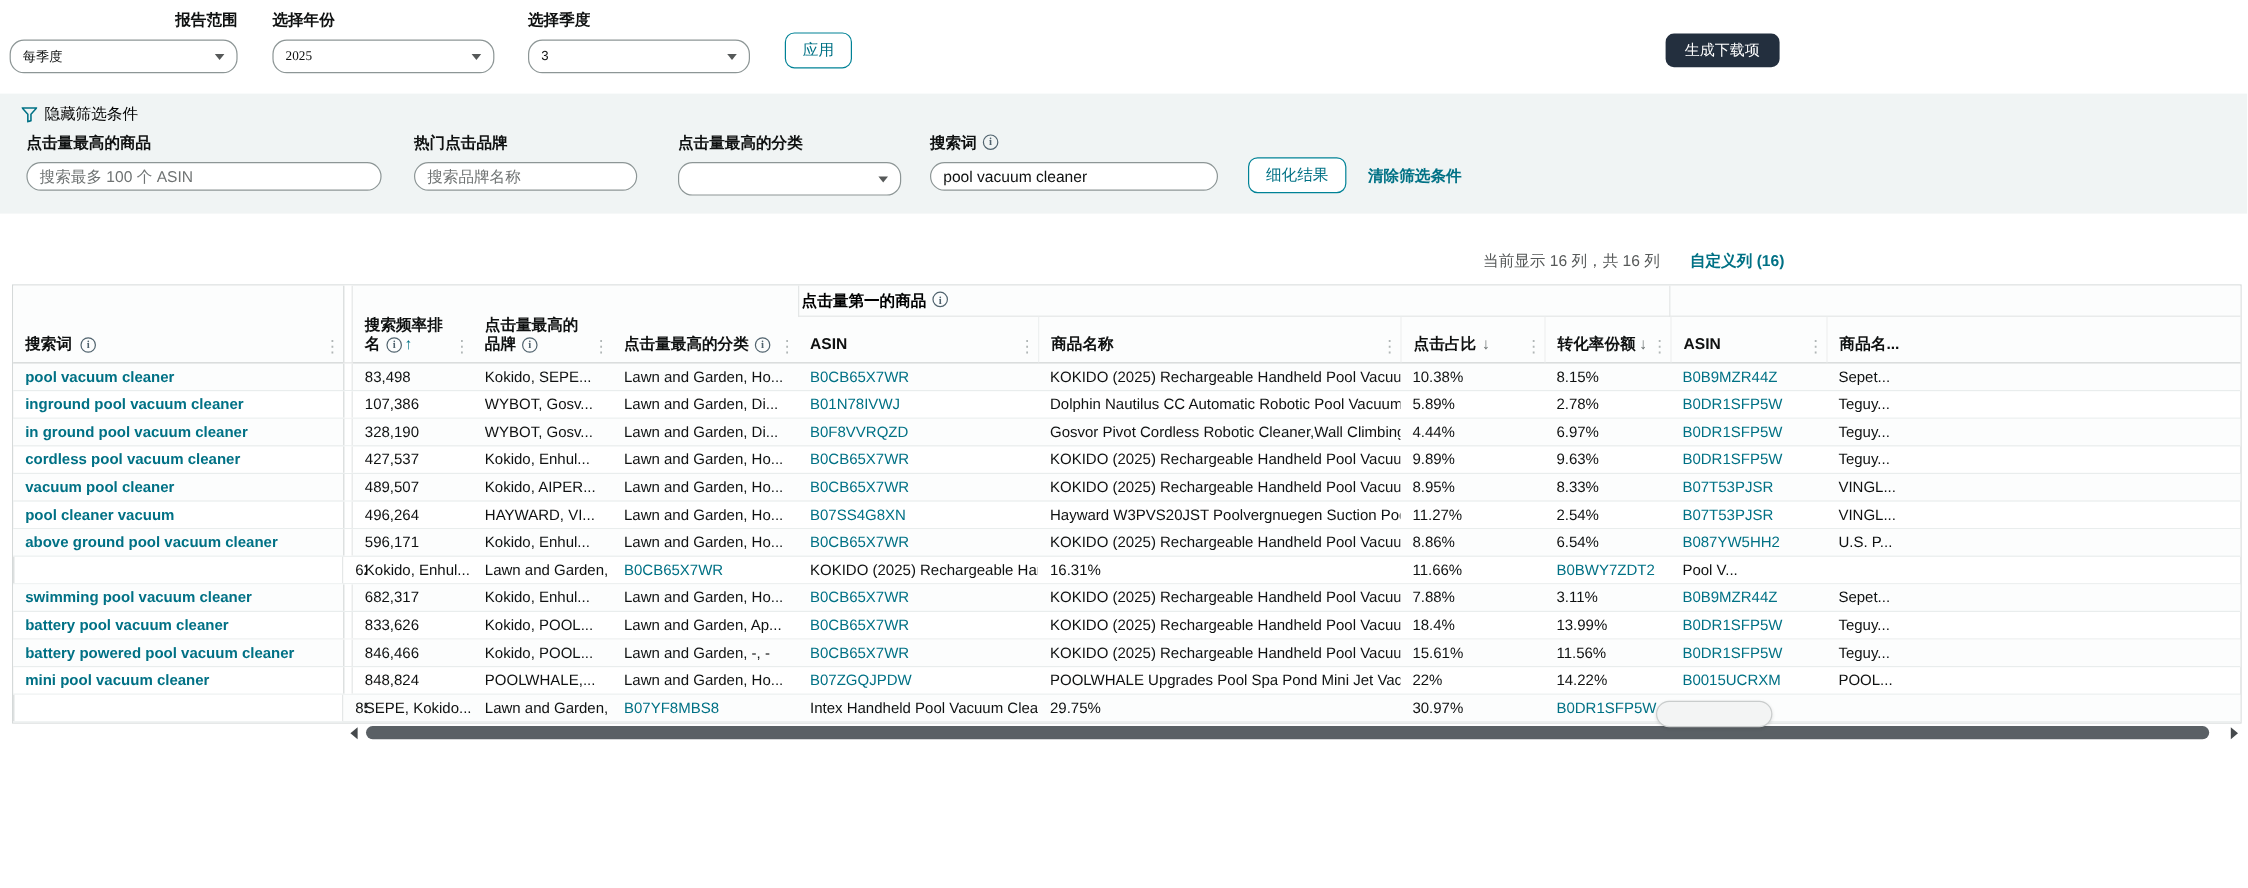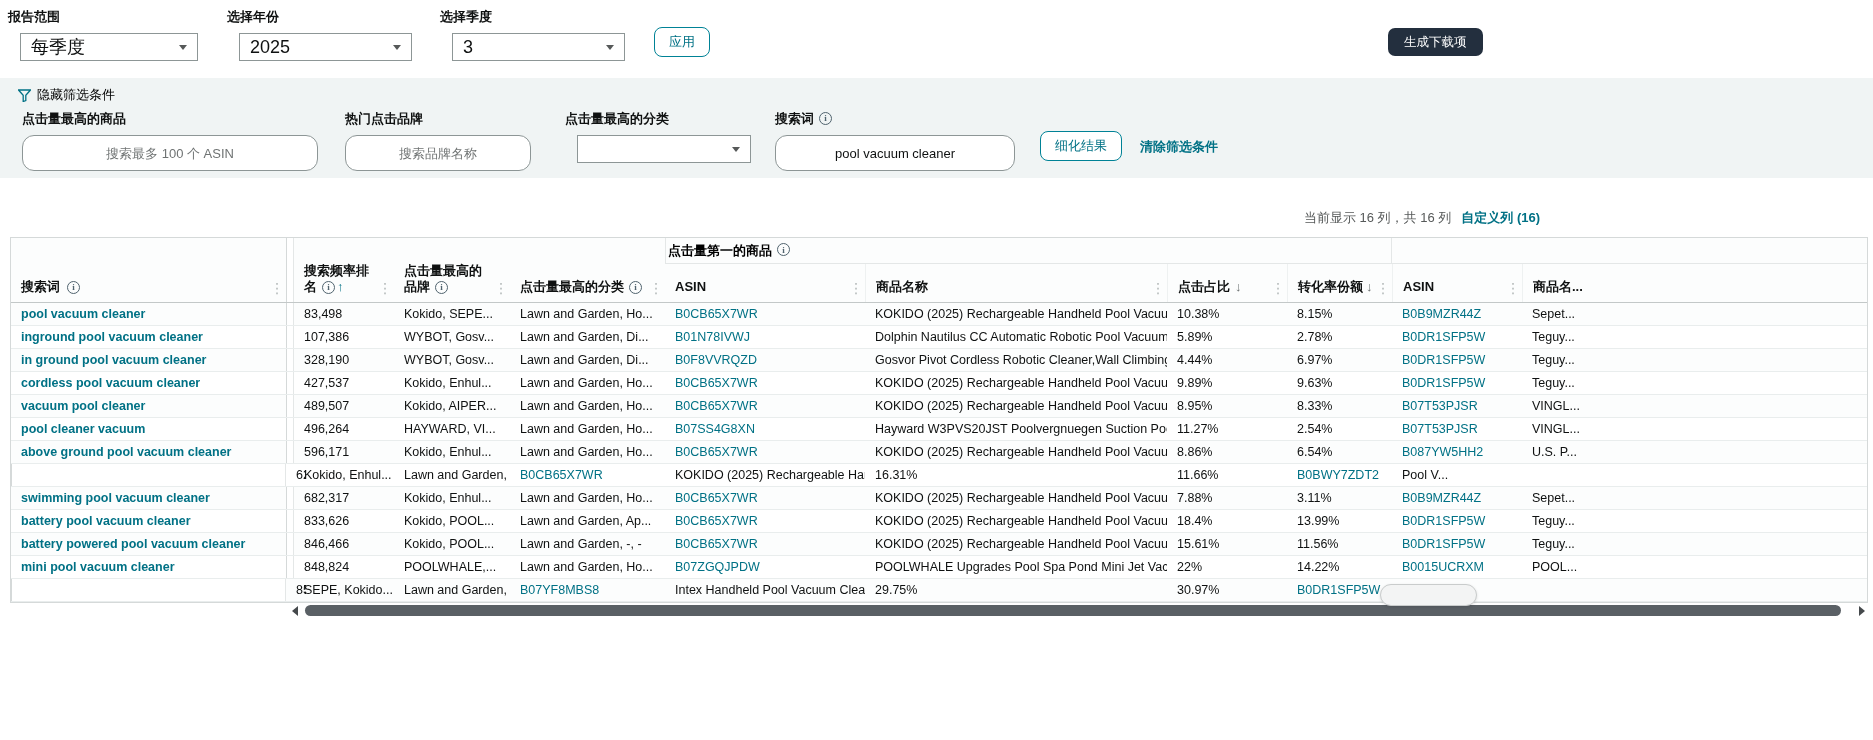--- a/index.html
+++ b/index.html
@@ -4,29 +4,29 @@
 <style>
   * { margin:0; padding:0; box-sizing:border-box; }
   html,body { background:#fff; }
   body { font-family:"Liberation Sans", sans-serif; }
   .screen { position:relative; width:1873px; height:740px; background:#fff; overflow:hidden; }
 
   .abs { position:absolute; }
   .lbl { font-size:13px; font-weight:700; color:#0f1111; margin-bottom:7px; display:block; }
 
   
-  .select-box { height:28px; border:1px solid #8d9696; border-radius:0; background:#fff;
+  .select-box { height:28px; border:1px solid #8d9696; border-radius:12px; background:#fff;
     display:flex; align-items:center; justify-content:space-between; padding:0 10px;
-    font-size:18px; color:#0f1111; cursor:pointer;margin-left:12px; }
+    font-size:11px; color:#0f1111; cursor:pointer; }
   .chev { width:0; height:0; border-left:4px solid transparent; border-right:4px solid transparent;
     border-top:5px solid #565959; margin-left:8px; flex:0 0 auto; }
 
   
-  .txt { height:36px; width:100%; border:1px solid #8d9696; border-radius:12px; background:#fff;
-    font-size:13px; color:#0f1111; padding:0 10px; font-family:"Liberation Sans", sans-serif;text-align:center; }
+  .txt { height:24px; width:100%; border:1px solid #8d9696; border-radius:12px; background:#fff;
+    font-size:13px; color:#0f1111; padding:0 10px; font-family:"Liberation Sans", sans-serif; }
   .txt::placeholder { color:#6f7373; opacity:1; }
 
   
   .btn-outline { display:inline-flex; align-items:center; justify-content:center; height:30px;
     border:1px solid #008296; color:#007185; background:#fff; border-radius:8px;
     font-size:13px; padding:0 14px; cursor:pointer; font-family:"Liberation Sans", sans-serif; }
   .btn-dark { display:inline-flex; align-items:center; justify-content:center; height:28px;
     background:#232f3e; color:#fff; border:none; border-radius:7px; font-size:12.5px;
     padding:0 16px; cursor:pointer; font-family:"Liberation Sans", sans-serif; }
   .link { color:#007185; cursor:pointer; font-size:13px; }
@@ -37,22 +37,22 @@
   .filter-toggle { position:absolute; left:18px; top:8px; display:flex; align-items:center; gap:6px;
     color:#000000; font-size:13px; cursor:pointer; }
 
   
   .info { display:inline-flex; align-items:center; justify-content:center; width:13px; height:13px;
     border:1px solid #50636e; border-radius:50%; font-size:9px; font-weight:700; color:#50636e;
     font-family:"Liberation Serif", serif; margin-left:5px; flex:0 0 auto; position:relative; top:-1px; }
   .info::before { content:"i"; }
 
   
-  .cols-meta { position:absolute; top:209px; left:1000px; width:540px; display:flex;
-    justify-content:flex-end; align-items:baseline; gap:10px;text-align:right; }
+  .cols-meta { position:absolute; top:209px; left:947px; width:540px; display:flex;
+    justify-content:flex-end; align-items:baseline; gap:25px;text-align:right; }
   .cols-meta .gray { color:#565959; font-size:13px; }
 
   
   .dtable { position:absolute; left:10px; top:237px; width:1858px; border:1px solid #d5d9d9; background:#fff; }
   .gridcols { display:grid; grid-template-columns:275px 8px 100px 116px 155px 200px 302px 120px 105px 130px 1fr; }
 
   .thead { grid-template-rows:26px 38px; background:#fcfdfd; border-bottom:1px solid #c3c8c8; }
   .th { position:relative; display:flex; align-items:flex-end; gap:2px; padding:5px 16px 7px 10px;
     font-size:13px; font-weight:700; color:#0f1111; line-height:1.25; }
   .th .wrap { white-space:normal; }
@@ -97,29 +97,29 @@
   .pill { position:absolute; left:1380px; top:584px; width:97px; height:22px; border-radius:11px;
     background:#f3f4f4; border:1px solid #c9cccc; box-shadow:0 1px 3px rgba(0,0,0,.12); z-index:5; }
 
   .funnel { width:13px; height:13px; flex:0 0 auto; }
 </style>
 </head>
 <body>
 
 <div class="screen">
 
-  <div class="abs" style="left:8px; top:8px; width:190px;">
+  <div class="abs" style="left:8px; top:8px; width:190px;text-align:right;">
     <span class="lbl">报告范围</span>
     <div class="select-box">
       <span>每季度</span>
       <span class="chev"></span>
     </div>
   </div>
 
-  <div class="abs" style="left:227px; top:8px; width:185px;">
+  <div class="abs" style="left:227px; top:8px; width:185px;font-family:Liberation Serif, serif;">
     <span class="lbl">选择年份</span>
     <div class="select-box">
       <span>2025</span>
       <span class="chev"></span>
     </div>
   </div>
 
   <div class="abs" style="left:440px; top:8px; width:185px;">
     <span class="lbl">选择季度</span>
     <div class="select-box">

